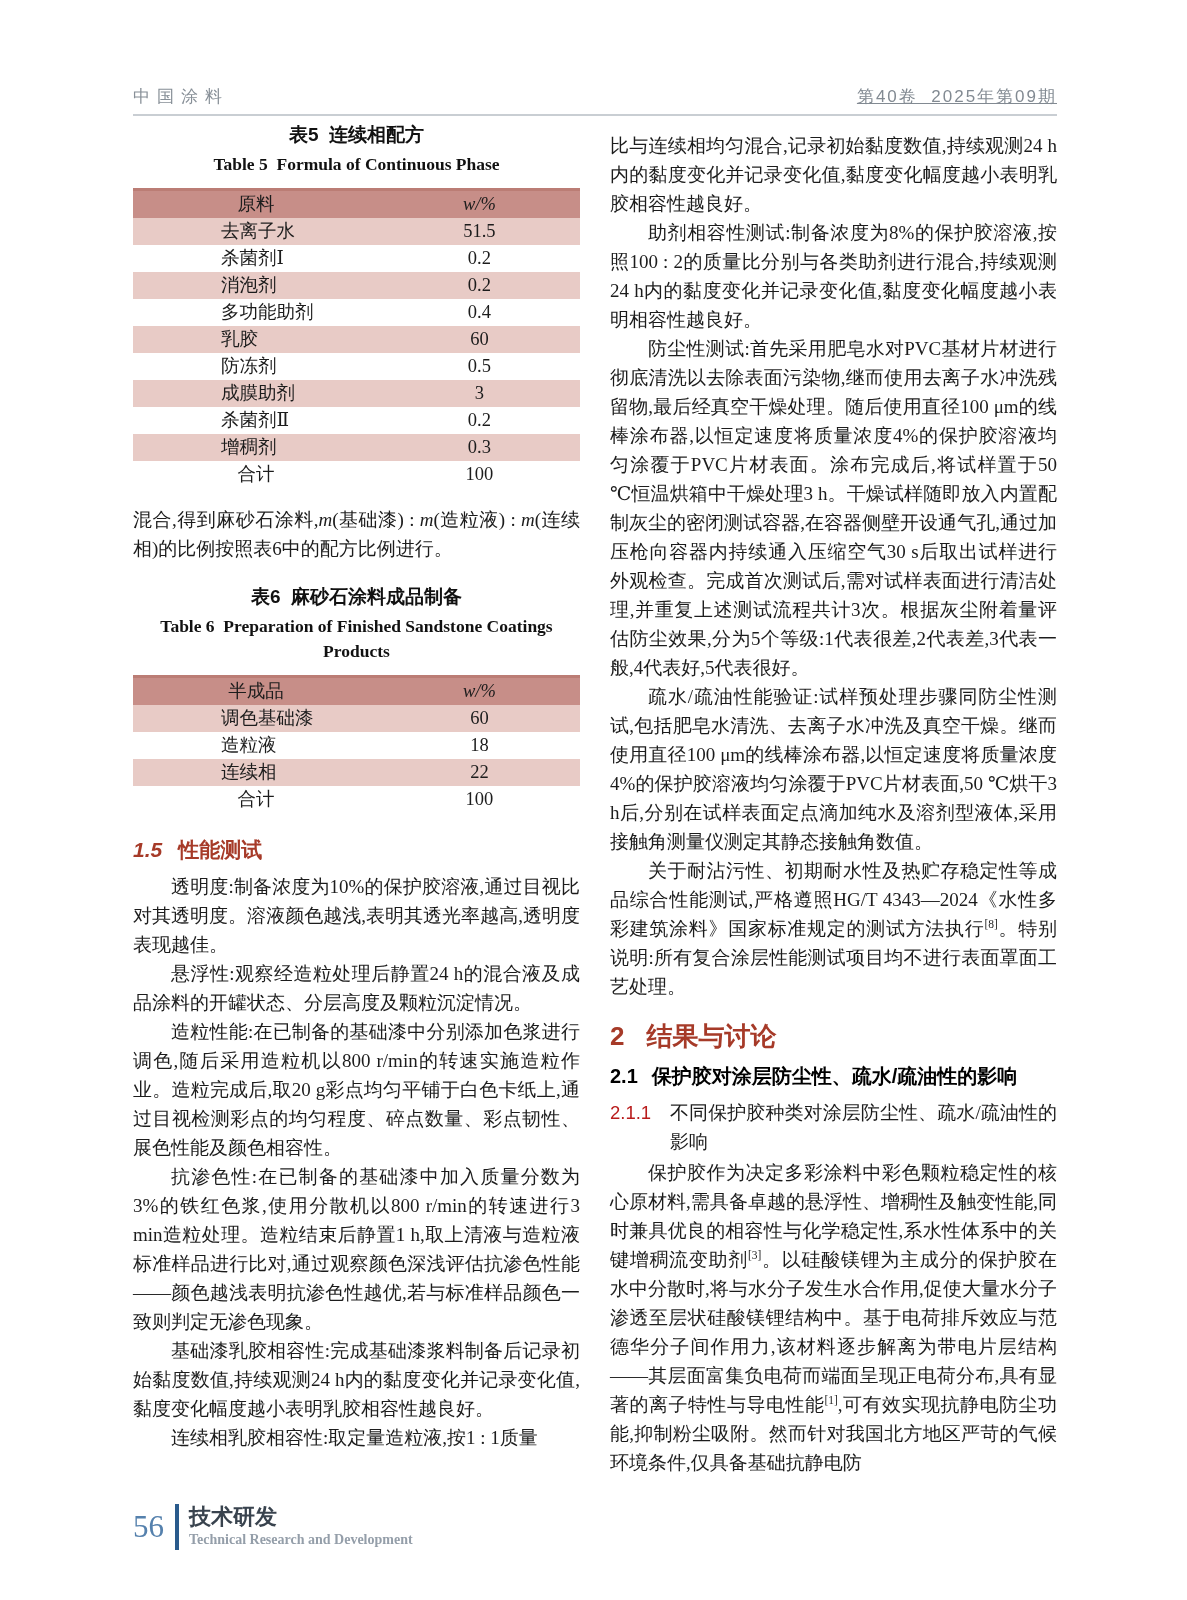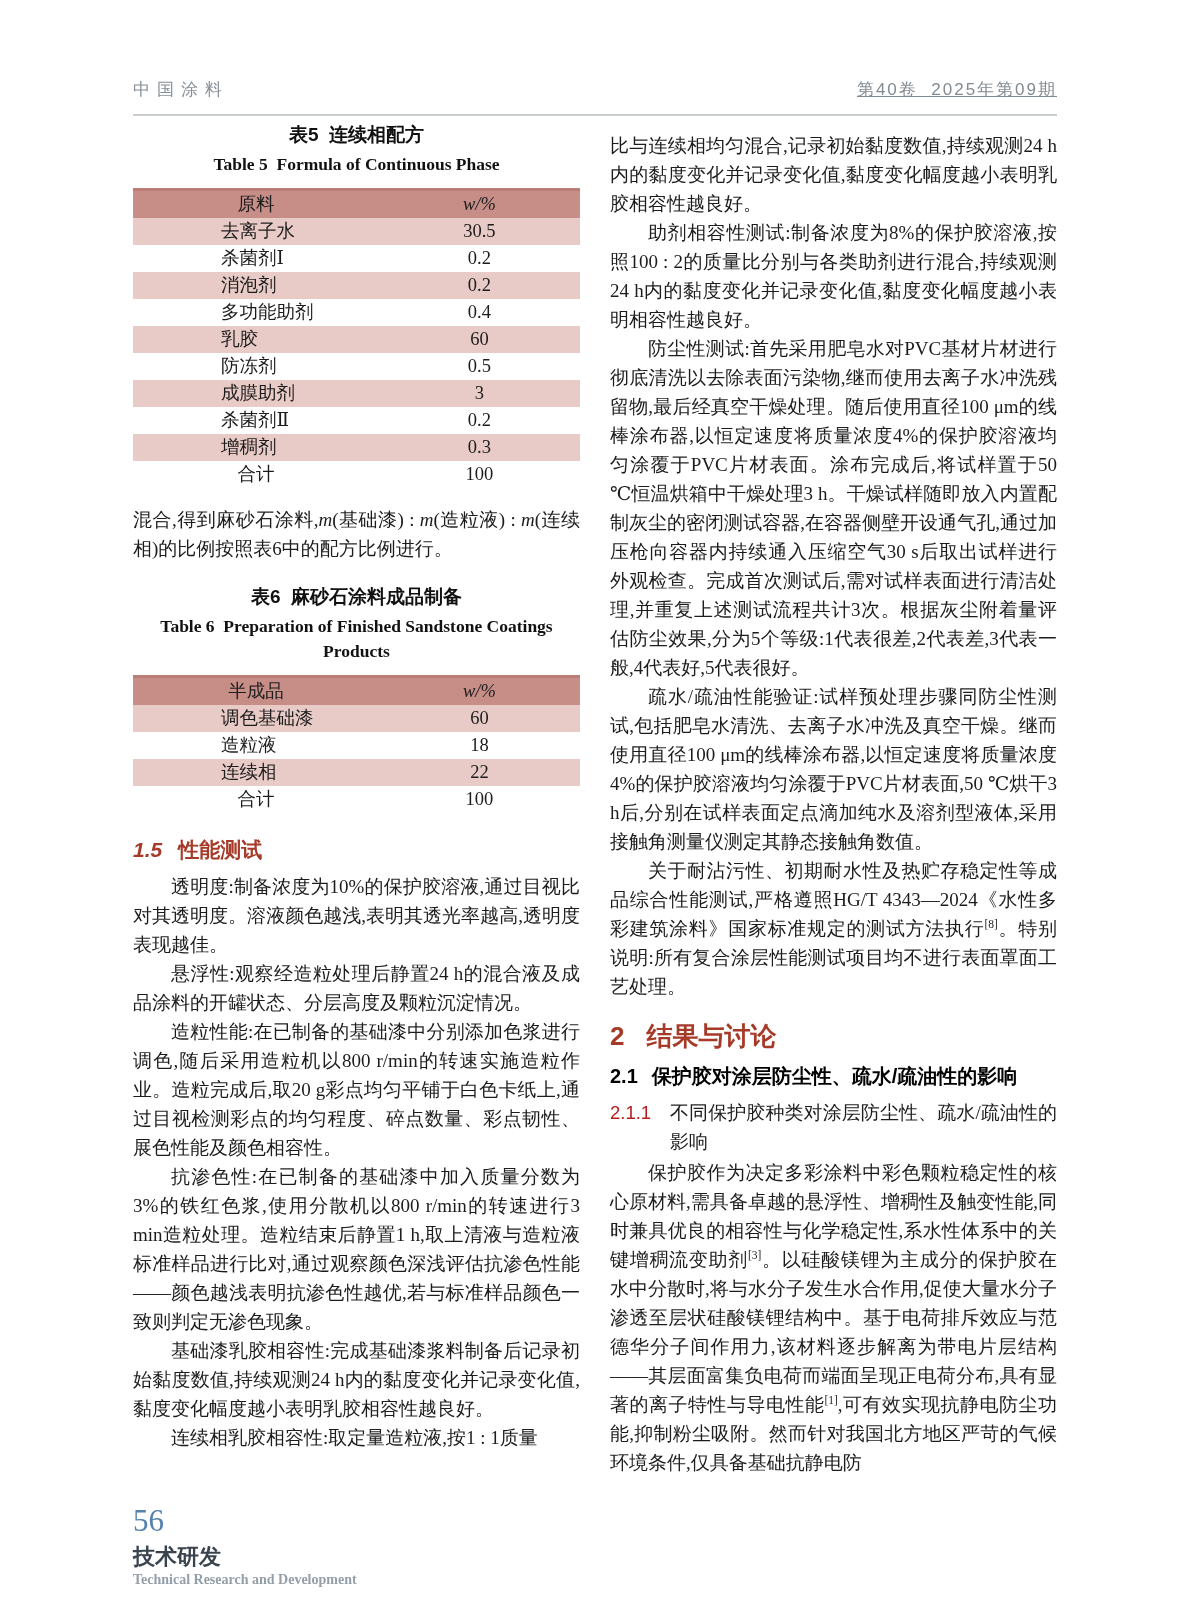--- a/index.html
+++ b/index.html
@@ -5,21 +5,21 @@
   html,body{margin:0;padding:0;background:#e8e8e8;}
   .page{
     position:relative;width:1187px;height:1600px;margin:0 auto;
     background:#ffffff;overflow:hidden;
     font-family:"Liberation Serif","DejaVu Serif",serif;
     color:#1c1c1c;
   }
   
   .runhead{
     position:absolute;left:133px;top:78px;width:924px;height:30px;
-    display:flex;justify-content:space-between;align-items:flex-start;
+    display:flex;justify-content:space-between;align-items:flex-end;
     border-bottom:2px solid #c9ced3;padding-bottom:6px;
     font-family:"Liberation Sans","DejaVu Sans",sans-serif;
     font-size:17px;color:#878f97;
   }
   .runhead .jname{letter-spacing:7px;}
   .runhead .issue{letter-spacing:2px;color:#828a92;text-decoration:underline;}
   
   .col{position:absolute;width:447px;font-size:19px;line-height:29px;text-align:justify;}
   .col-left{left:133px;top:122px;}
   .col-right{left:610px;top:131px;}
@@ -72,21 +72,21 @@
   .h21 .num{margin-right:14px;}
   .h211{display:flex;margin:0 0 2px 0;font-size:19px;line-height:29px;}
   .h211 .num{
     flex:0 0 60px;color:#b91c1c;
     font-family:"Liberation Sans","DejaVu Sans",sans-serif;font-size:18.5px;
   }
   .h211 .txt{flex:1;text-align:justify;}
   
   .footer{
     position:absolute;left:133px;top:1498px;height:52px;
-    display:flex;align-items:flex-start;flex-direction:column;
+    display:flex;align-items:flex-end;
   }
   .footer .pnum{
     font-size:31px;color:#5581ad;line-height:46px;margin-right:11px;
     font-family:"Liberation Serif","DejaVu Serif",serif;
   }
   .footer .vbar{width:4px;height:46px;background:#2a5b8c;margin-right:10px;}
   .footer .sec-cn{
     font-family:"Liberation Sans","DejaVu Sans",sans-serif;
     font-weight:bold;font-size:22px;line-height:26px;color:#39434e;
   }
@@ -111,21 +111,21 @@
     <div class="cap-en">Table 5&nbsp;&nbsp;Formula of Continuous Phase</div>
 
     <table class="ftable">
       <tbody>
         <tr class="hrow">
           <th class="c1">原料</th>
           <th class="c2 ital">w/%</th>
         </tr>
         <tr>
             <td class="c1">去离子水</td>
-            <td class="c2">30.5</td>
+            <td class="c2">51.5</td>
           </tr>
         <tr>
             <td class="c1">杀菌剂Ⅰ</td>
             <td class="c2">0.2</td>
           </tr>
         <tr>
             <td class="c1">消泡剂</td>
             <td class="c2">0.2</td>
           </tr>
         <tr>

